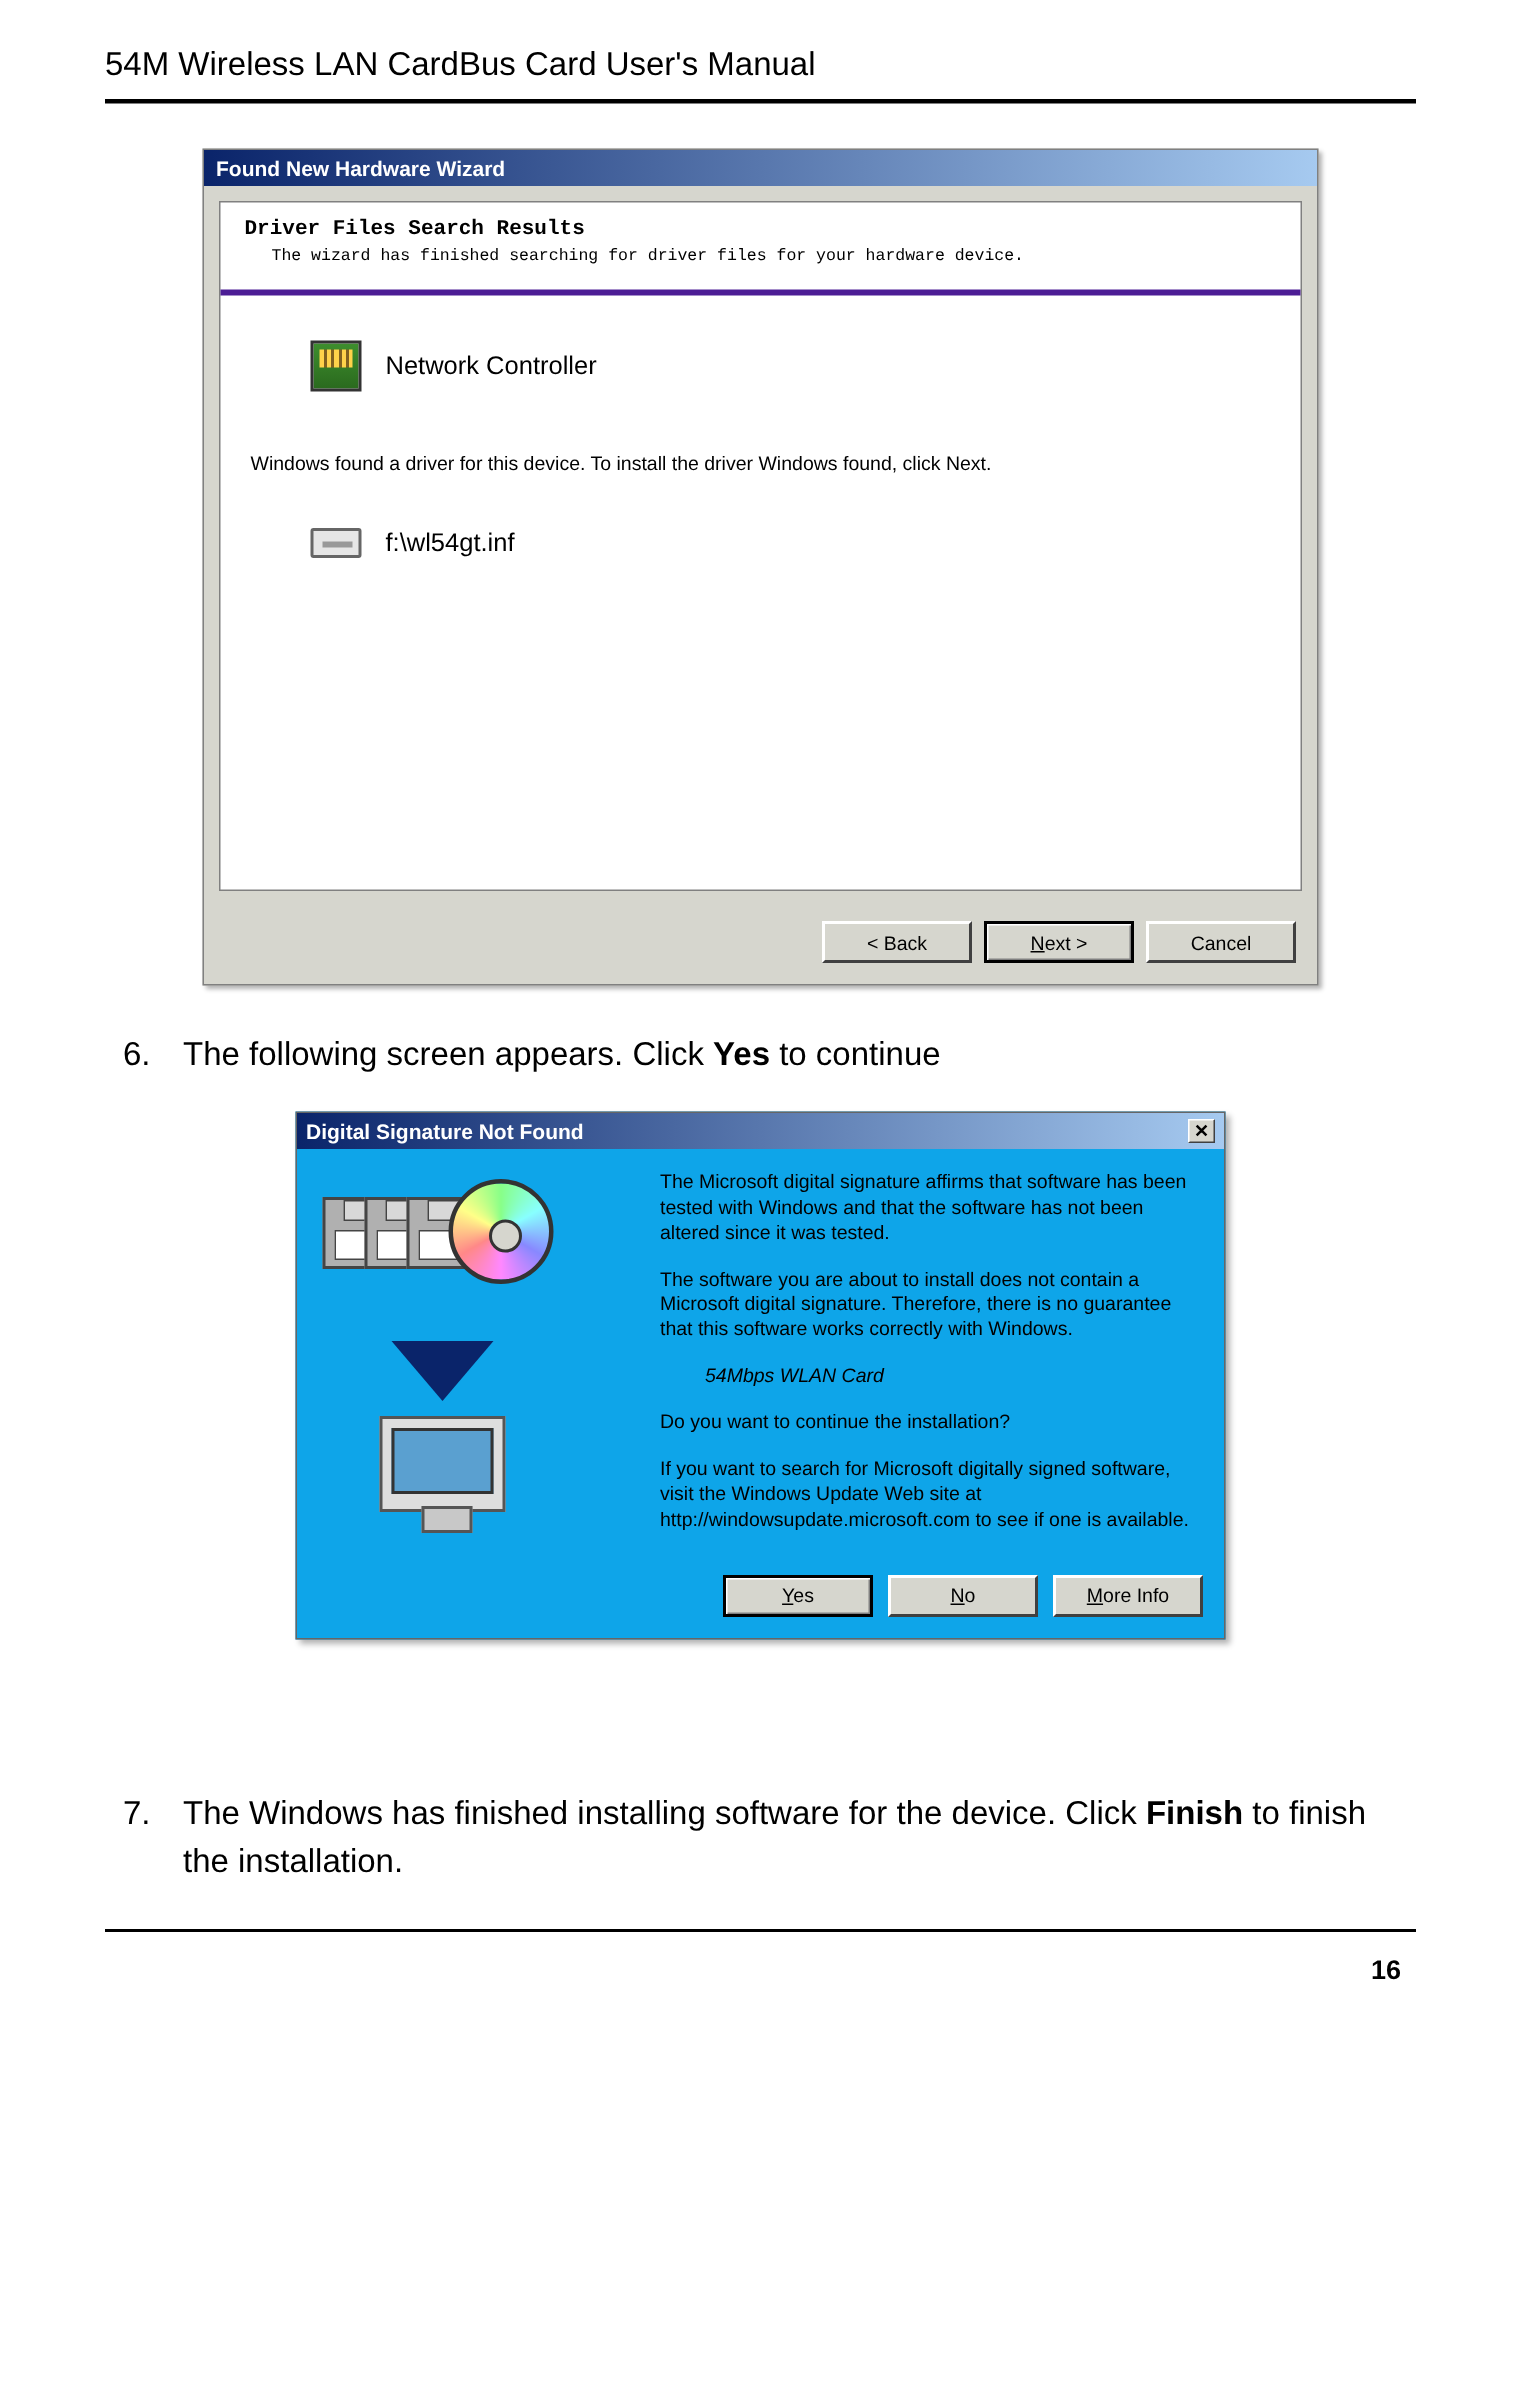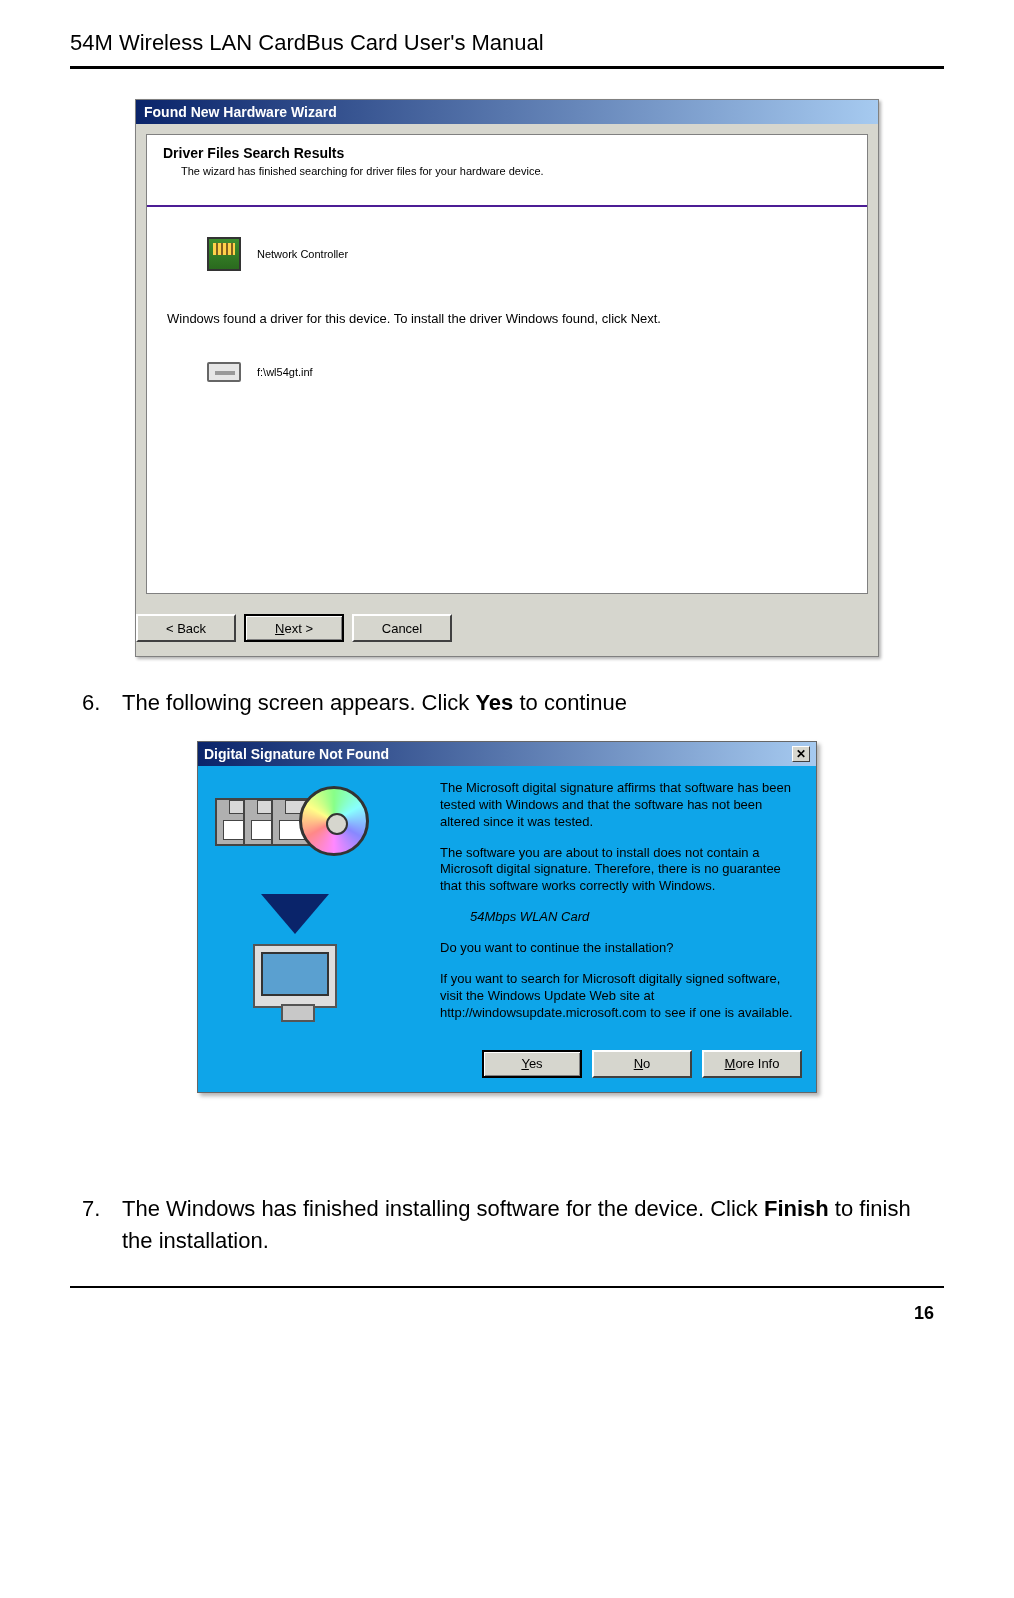--- a/index.html
+++ b/index.html
@@ -54,43 +54,44 @@
     }
     .wizard-body {
       background: #fff;
       margin: 10px;
       border: 1px solid #808080;
       padding: 0;
       height: 460px;
       position: relative;
     }
     .wizard-heading-bar {
-      padding: 10px 16px 28px 16px;
-      border-bottom: 2px solid #4c1d95;
+      padding: 10px 16px 16px 16px;
+      border-bottom: 4px solid #4c1d95;
+      font-family: Liberation Mono, monospace;
     }
     .wizard-heading {
       font-weight: bold;
       font-size: 14px;
       margin-bottom: 4px;
     }
     .wizard-subheading {
       font-size: 11px;
       padding-left: 18px;
     }
     .wizard-content {
       padding: 30px 20px 0 60px;
     }
     .device-row {
       display: flex;
       align-items: center;
       gap: 16px;
       margin-bottom: 40px;
     }
     .device-text {
-      font-size: 11px;
+      font-size: 17px;
     }
     .info-text {
       font-size: 13px;
       margin: 0 0 36px -40px;
     }
     .icon-chip {
       width: 34px; height: 34px;
       background: linear-gradient(#3e8e2e,#2a6a1e);
       border: 2px solid #333;
       position: relative;
@@ -109,20 +110,21 @@
       position: relative;
     }
     .icon-inf::after {
       content: "";
       position: absolute;
       left: 6px; top: 7px; width: 20px; height: 4px;
       background: #999;
     }
     .wizard-buttons {
       display: flex;
+      justify-content: flex-end;
       gap: 8px;
       padding: 10px 14px 14px 0;
     }
     .win-btn {
       min-width: 100px;
       height: 28px;
       background: #d6d6ce;
       border: 2px solid #fff;
       border-right-color: #404040;
       border-bottom-color: #404040;

